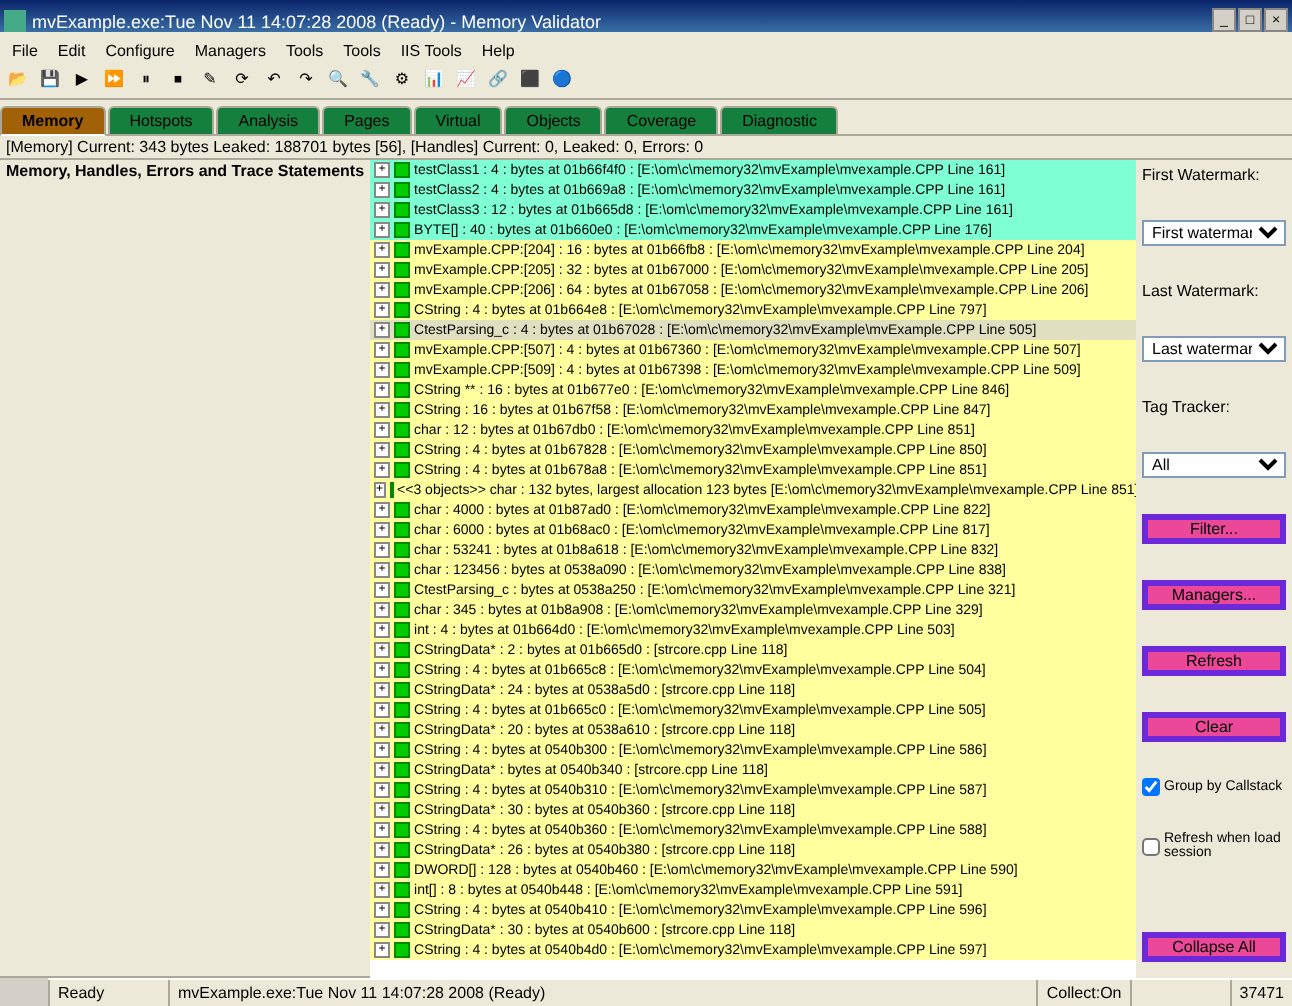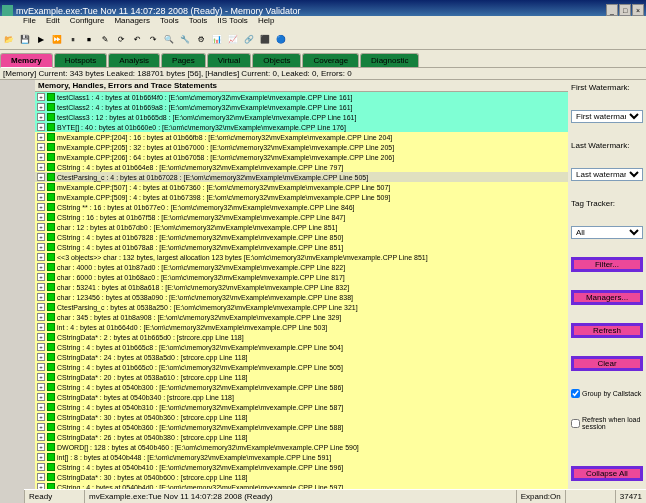--- a/index.html
+++ b/index.html
@@ -2,30 +2,30 @@
 <html><head>
 <meta charset="utf-8">
 <style>
 * { margin: 0; padding: 0; box-sizing: border-box; font-family: "Segoe UI", Tahoma, sans-serif; }
 body { width: 646px; height: 503px; background: #d4d0c8; overflow: hidden; font-size: 8px; display: flex; flex-direction: column; }
 .titlebar { background: linear-gradient(#0a246a,#3a6ea5); color: #fff; height: 16px; display: flex; align-items: flex-end; padding: 0 2px; font-size: 9px; }
 .titlebar .icon { width: 11px; height: 11px; background: #4a8; margin-right: 3px; }
 .titlebar .title { flex: 1; }
 .titlebar .btns { display: flex; gap: 1px; }
 .titlebar .btns span { width: 12px; height: 12px; background: #d4d0c8; border: 1px solid #888; display: flex; align-items: center; justify-content: center; font-size: 7px; color: #000; }
-.menubar { background: #ece9d8; height: 14px; display: flex; align-items: flex-start; padding: 0 18px; font-size: 8px; }
+.menubar { background: #ece9d8; height: 14px; display: flex; align-items: flex-end; padding: 0 1px; font-size: 8px; }
 .menubar span { padding: 0 5px; }
 .toolbar { background: #ece9d8; height: 20px; display: flex; align-items: center; padding: 0 2px; gap: 2px; border-bottom: 1px solid #aca899; }
 .tbicon { width: 14px; height: 14px; border: 1px solid transparent; display: flex; align-items: center; justify-content: center; }
 .tabs { background: #ece9d8; height: 18px; display: flex; align-items: flex-end; border-bottom: 1px solid #aca899; font-size: 8px; }
 .tab { padding: 2px 10px; border: 1px solid #aca899; border-bottom: none; background: #15803d; margin-right: 1px; border-radius: 3px 3px 0 0; }
-.tab.active { background: #ec4899; border-bottom: 1px solid #fff; margin-bottom: -1px; font-weight: bold; }
+.tab.active { background: #a16207; border-bottom: 1px solid #fff; margin-bottom: -1px; font-weight: bold; }
 .stats { background: #ece9d8; padding: 1px 3px; font-size: 8px; border-bottom: 1px solid #aca899; }
 .content { flex: 1; display: flex; overflow: hidden; }
-.tree-area { flex: 1; display: flex; flex-direction: column; overflow: hidden; padding-left: 35px; }
+.tree-area { flex: 1; display: flex; flex-direction: row; overflow: hidden; }
 .tree-header { background: #ece9d8; padding: 1px 3px; font-size: 8px; font-weight: bold; border-bottom: 1px solid #aca899; }
 .tree { flex: 1; background: #fff; overflow-y: auto; overflow-x: hidden; }
 .row { display: flex; align-items: center; height: 10px; padding: 0 2px; font-size: 7px; white-space: nowrap; }
 .row .plus { width: 8px; height: 8px; border: 1px solid #888; display: flex; align-items: center; justify-content: center; font-size: 6px; margin-right: 2px; background: #fff; }
 .row .box { width: 8px; height: 8px; background: #0c0; border: 1px solid #080; margin-right: 2px; }
 .row.cyan { background: #7fffd4; }
 .row.yellow { background: #ffff9e; }
 .row.grey { background: #e0e0c0; }
 .sidebar { width: 78px; background: #ece9d8; padding: 3px; display: flex; flex-direction: column; gap: 18px; font-size: 8px; }
 .sidebar label { font-size: 8px; }
@@ -325,16 +325,16 @@
       </div>
     <div class="spacer"></div>
     <button>Collapse All</button>
     <button>Expand All</button>
   </div>
 </div>
 
 <div class="statusbar">
   <div class="cell" style="flex:0 0 60px">Ready</div>
   <div class="cell" style="flex:1">mvExample.exe:Tue Nov 11 14:07:28 2008 (Ready)</div>
-  <div class="cell">Expand:On</div>
+  <div class="cell">Collect:On</div>
   <div class="cell" style="flex:0 0 50px"></div>
   <div class="cell">37471</div>
 </div>
 
 </body></html>

